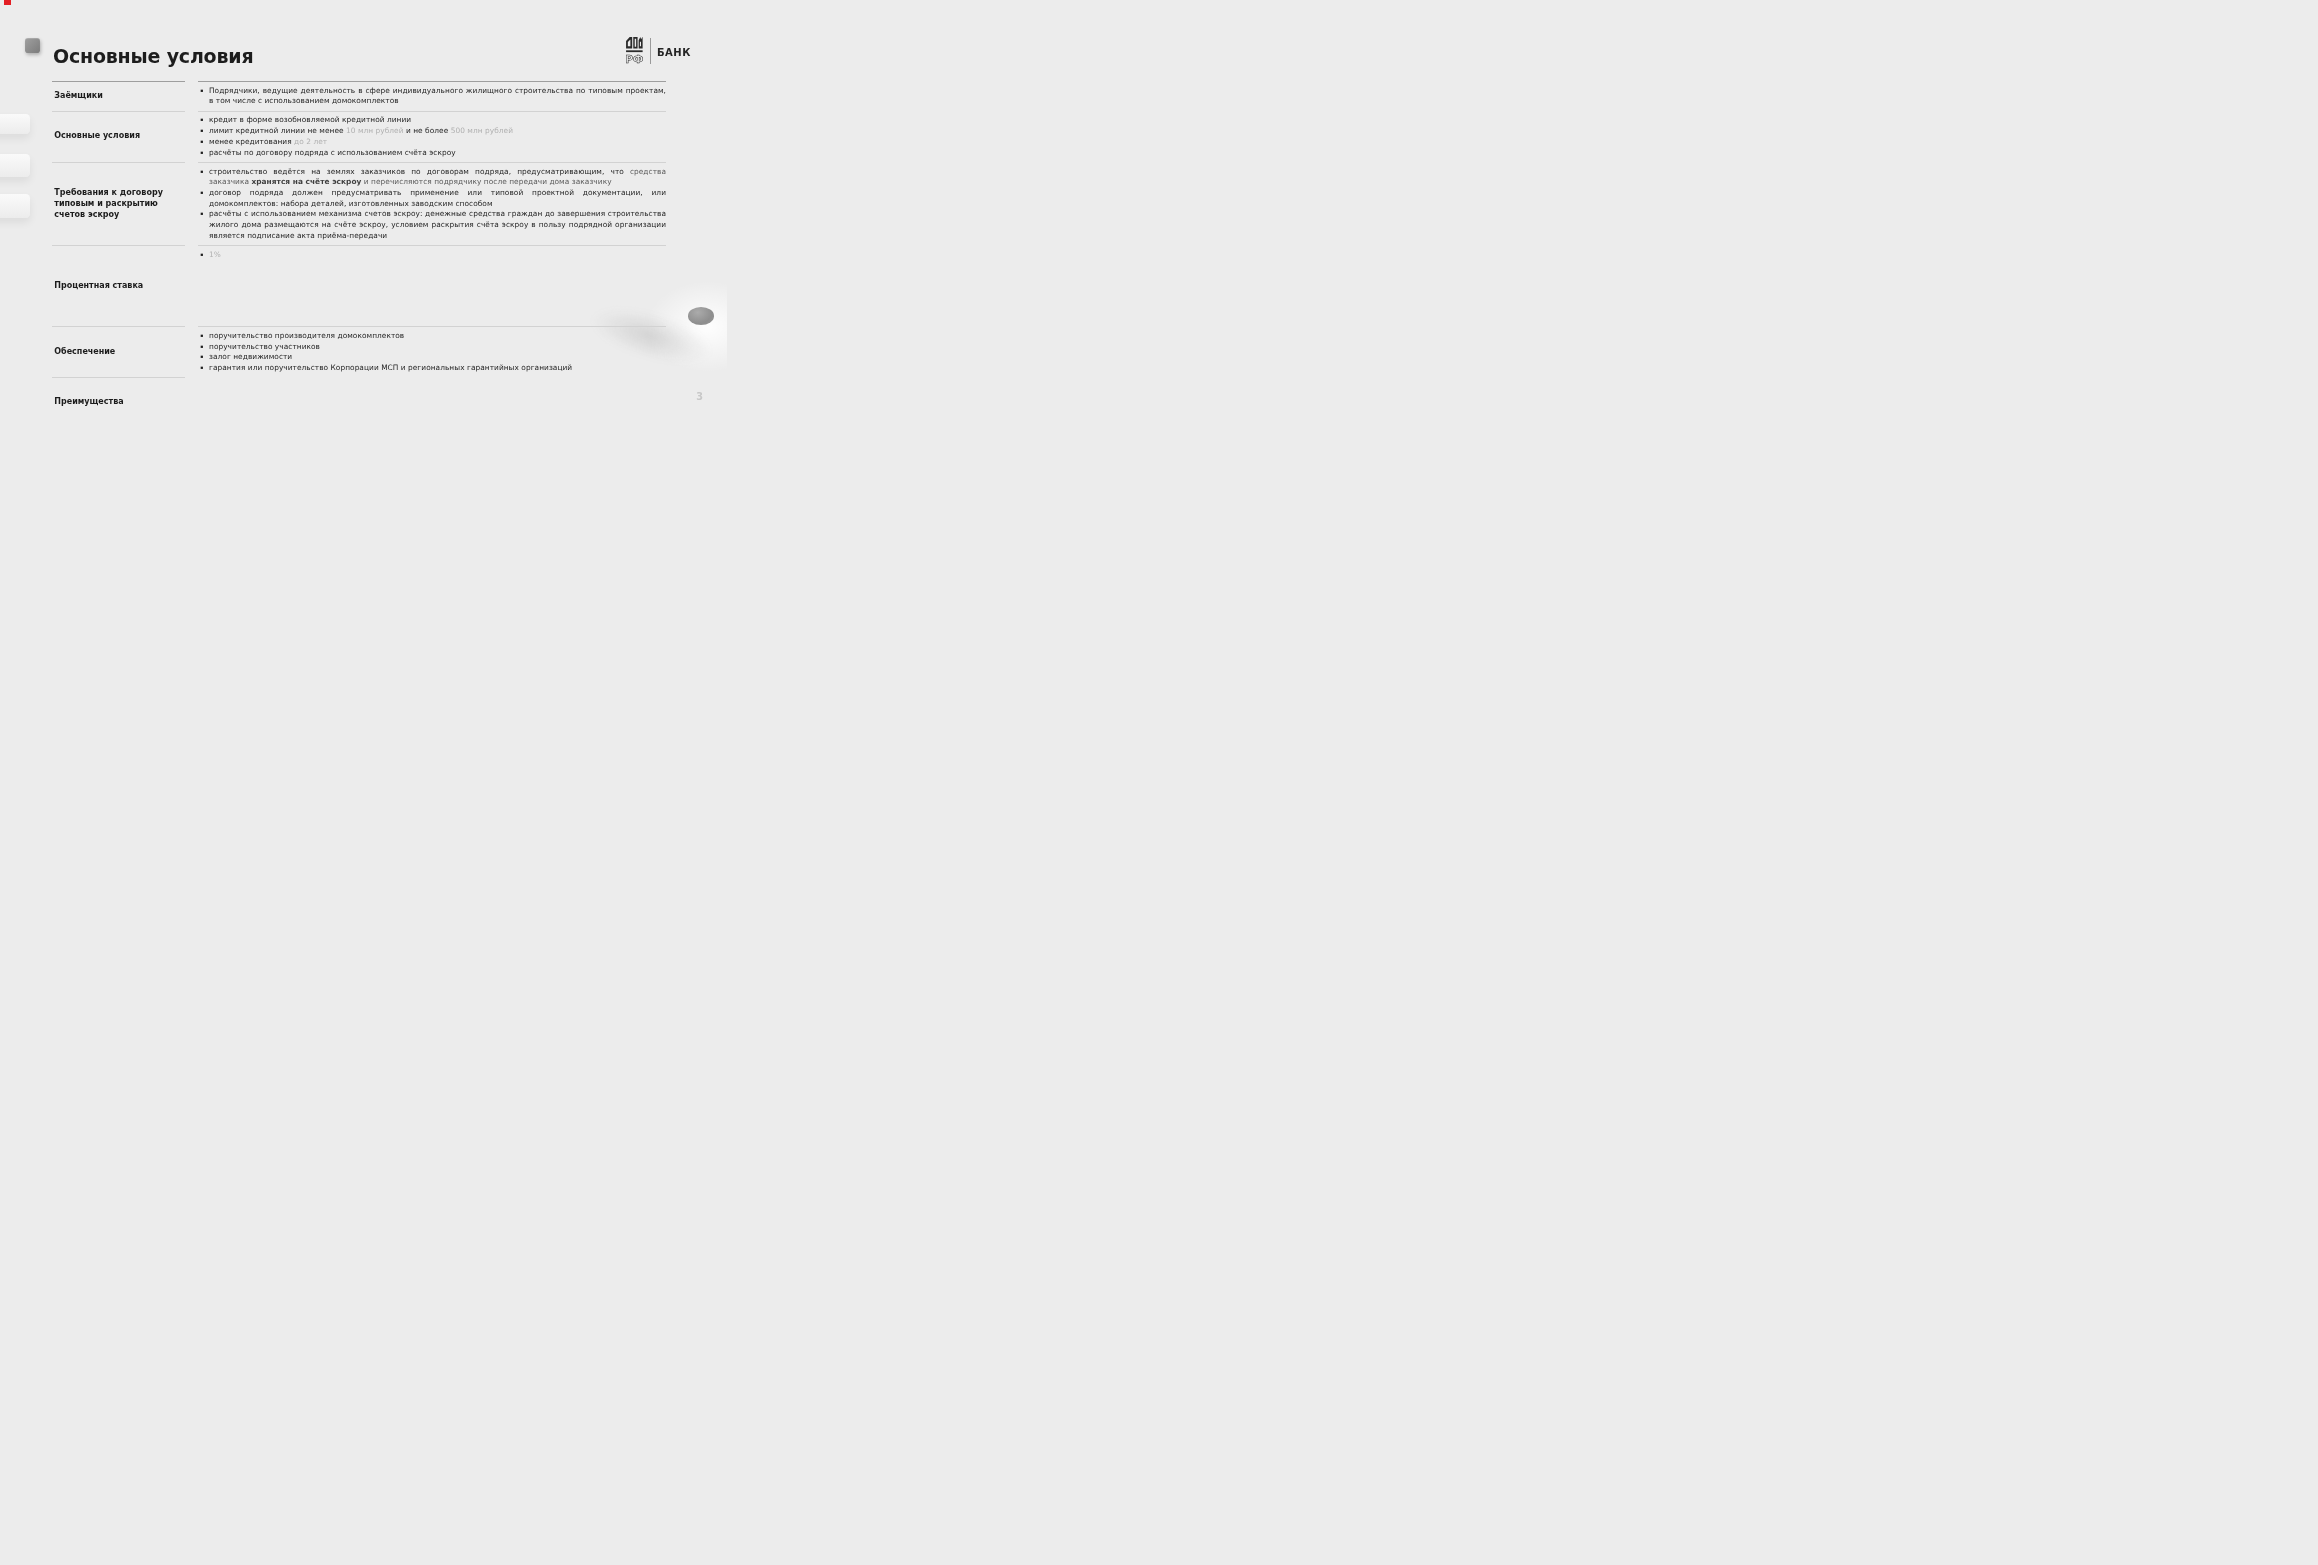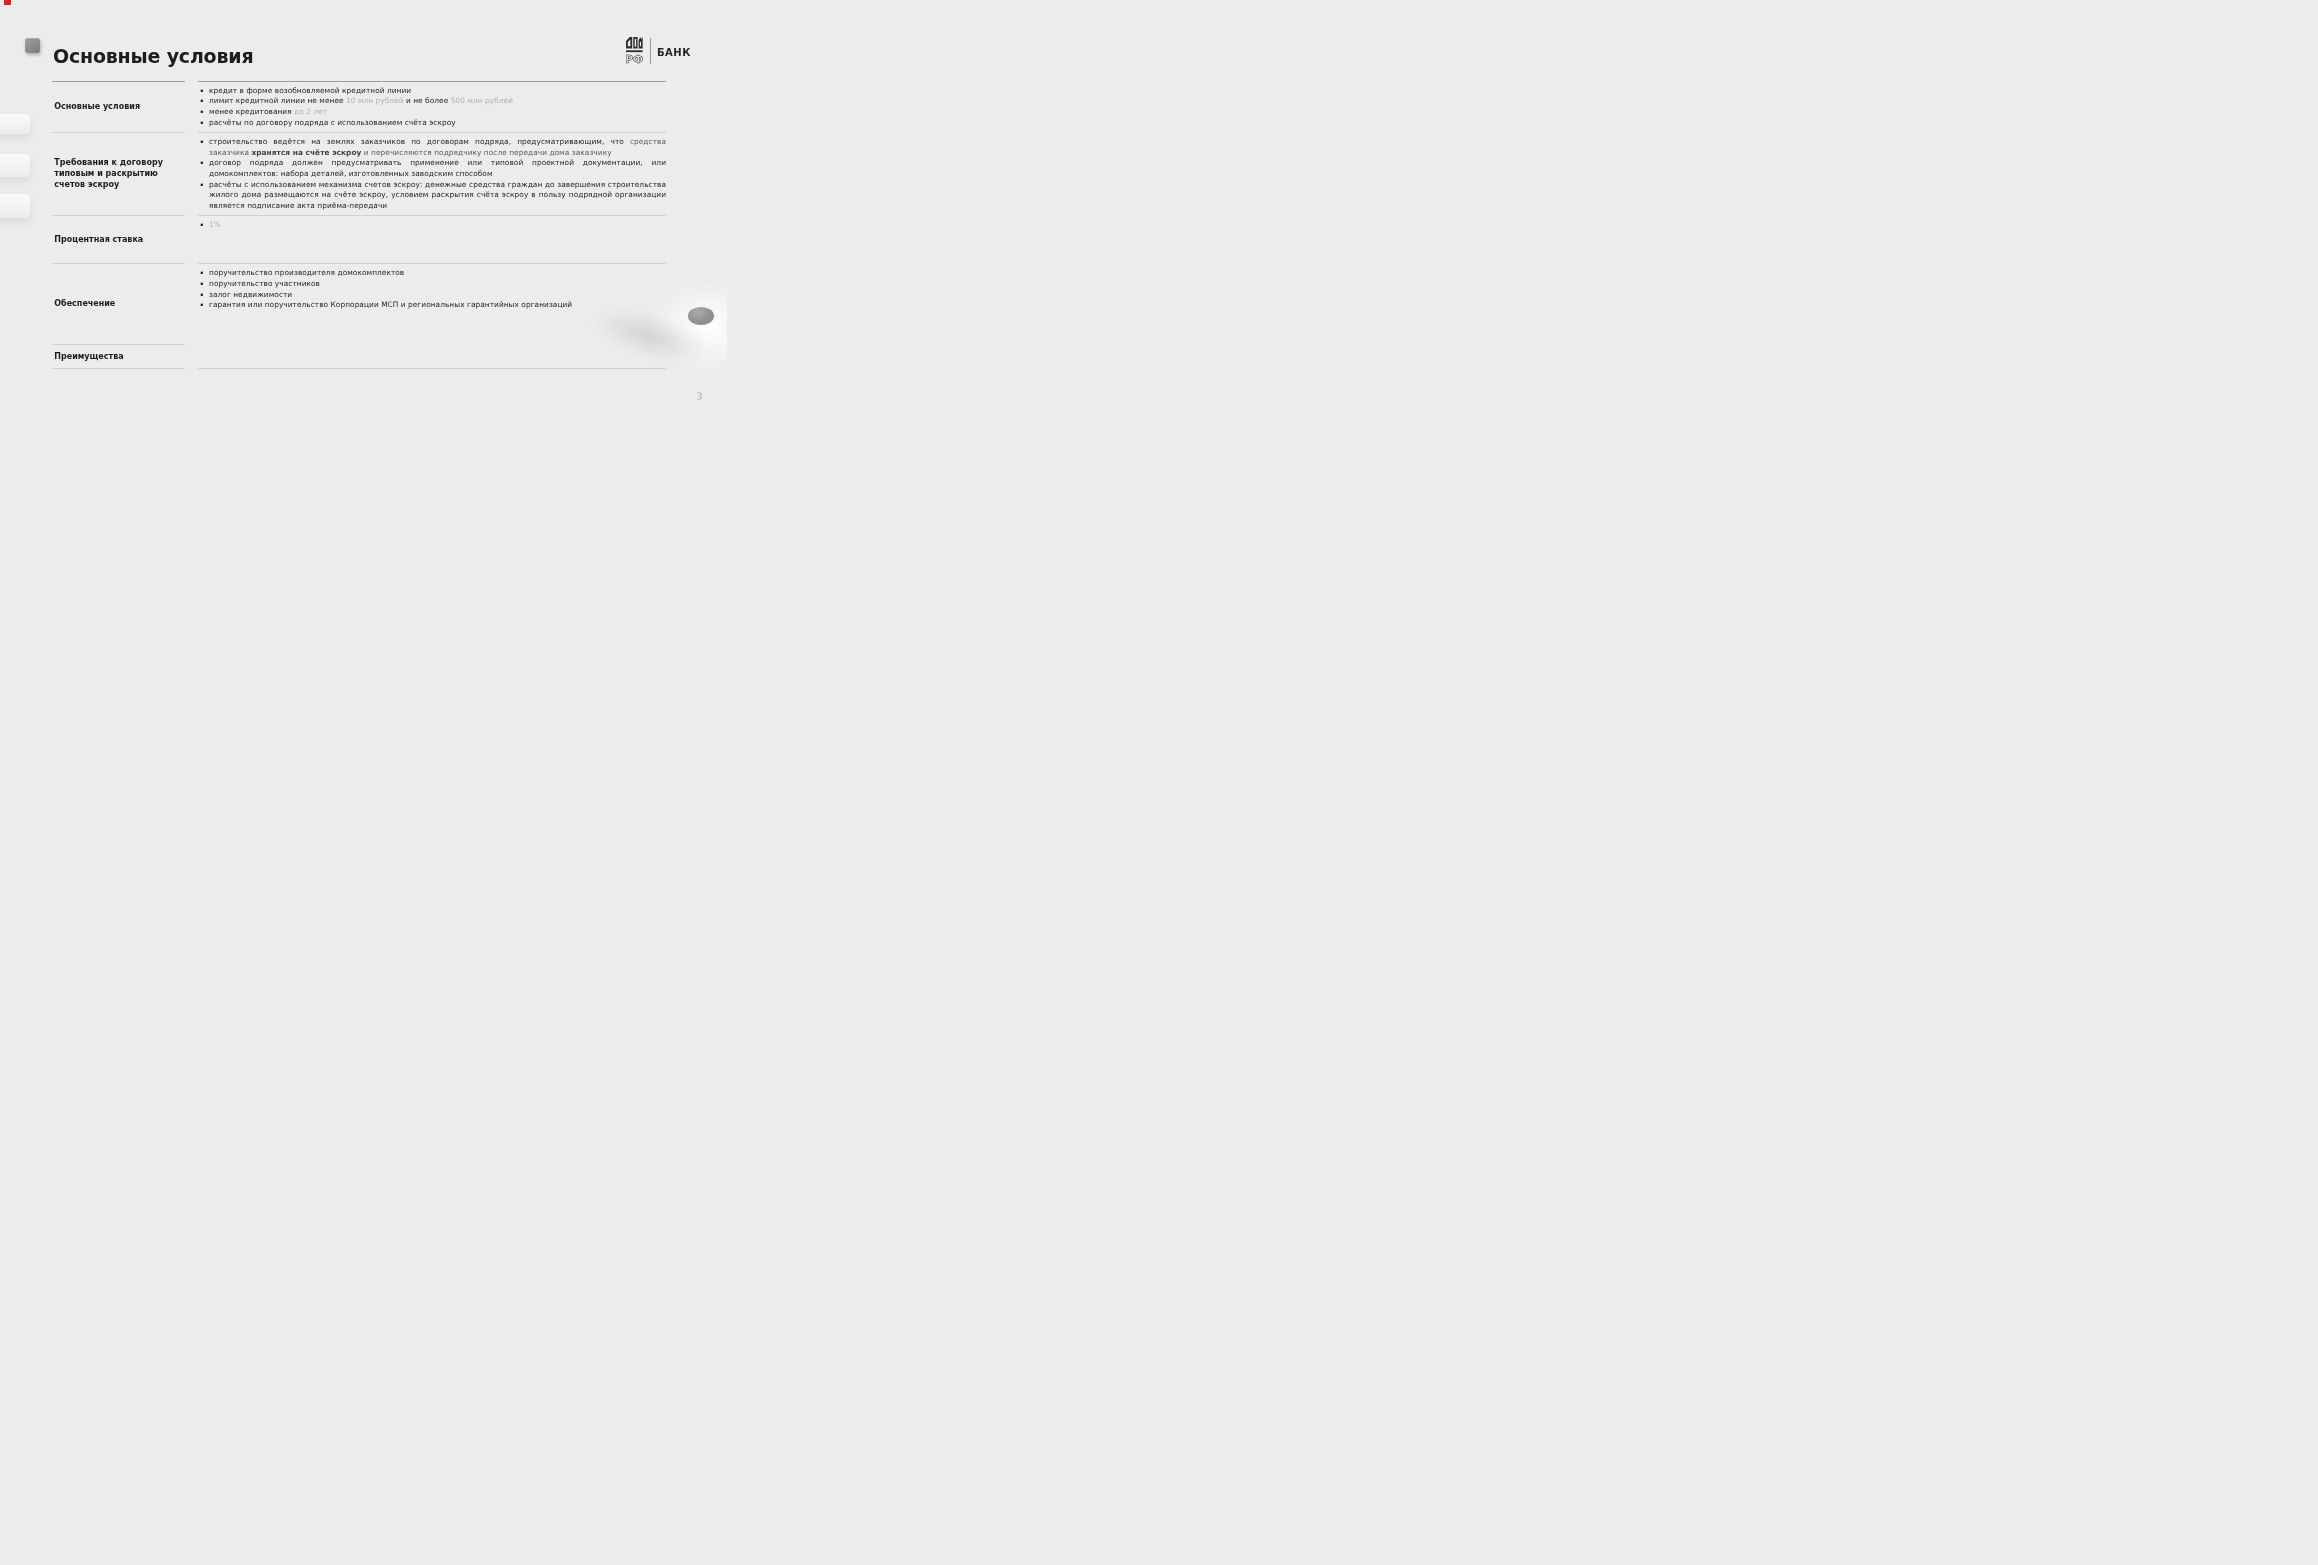--- a/index.html
+++ b/index.html
@@ -91,20 +91,26 @@
         M77,26 L83,26 L83,52 L77,52 Z"></path>
       <rect fill="#2b2b2b" x="0" y="74" width="92" height="10"></rect>
       <text x="46" y="145" text-anchor="middle" font-size="58" font-weight="bold" font-family="DejaVu Sans, Liberation Sans, sans-serif" fill="none" stroke="#2b2b2b" stroke-width="3">РФ</text>
     </svg>
   </div>
   <div class="logo-divider"></div>
   <div class="bank-label">БАНК</div>
 
   <div class="table">
       <div class="row">
+        <div class="row-label">Заёмщики</div>
+        <div class="row-content">
+          <p class="bullet"><span class="marker">▪</span><span class="seg-dark">Подрядчики, ведущие деятельность в сфере индивидуального жилищного строительства по типовым проектам, в том числе с использованием домокомплектов</span></p>
+        </div>
+      </div>
+      <div class="row">
         <div class="row-label">Основные условия</div>
         <div class="row-content">
           <p class="bullet"><span class="marker">▪</span><span class="seg-dark">кредит в форме возобновляемой кредитной линии</span></p>
           <p class="bullet"><span class="marker">▪</span><span class="seg-dark">лимит кредитной линии не менее </span><span class="seg-graybold">10 млн рублей</span><span class="seg-dark"> и не более </span><span class="seg-graybold">500 млн рублей</span></p>
           <p class="bullet"><span class="marker">▪</span><span class="seg-dark">менее кредитования </span><span class="seg-graybold">до 2 лет</span></p>
           <p class="bullet"><span class="marker">▪</span><span class="seg-dark">расчёты по договору подряда с использованием счёта эскроу</span></p>
         </div>
       </div>
       <div class="row">
         <div class="row-label">Требования  к договору типовым и раскрытию счетов эскроу</div>

